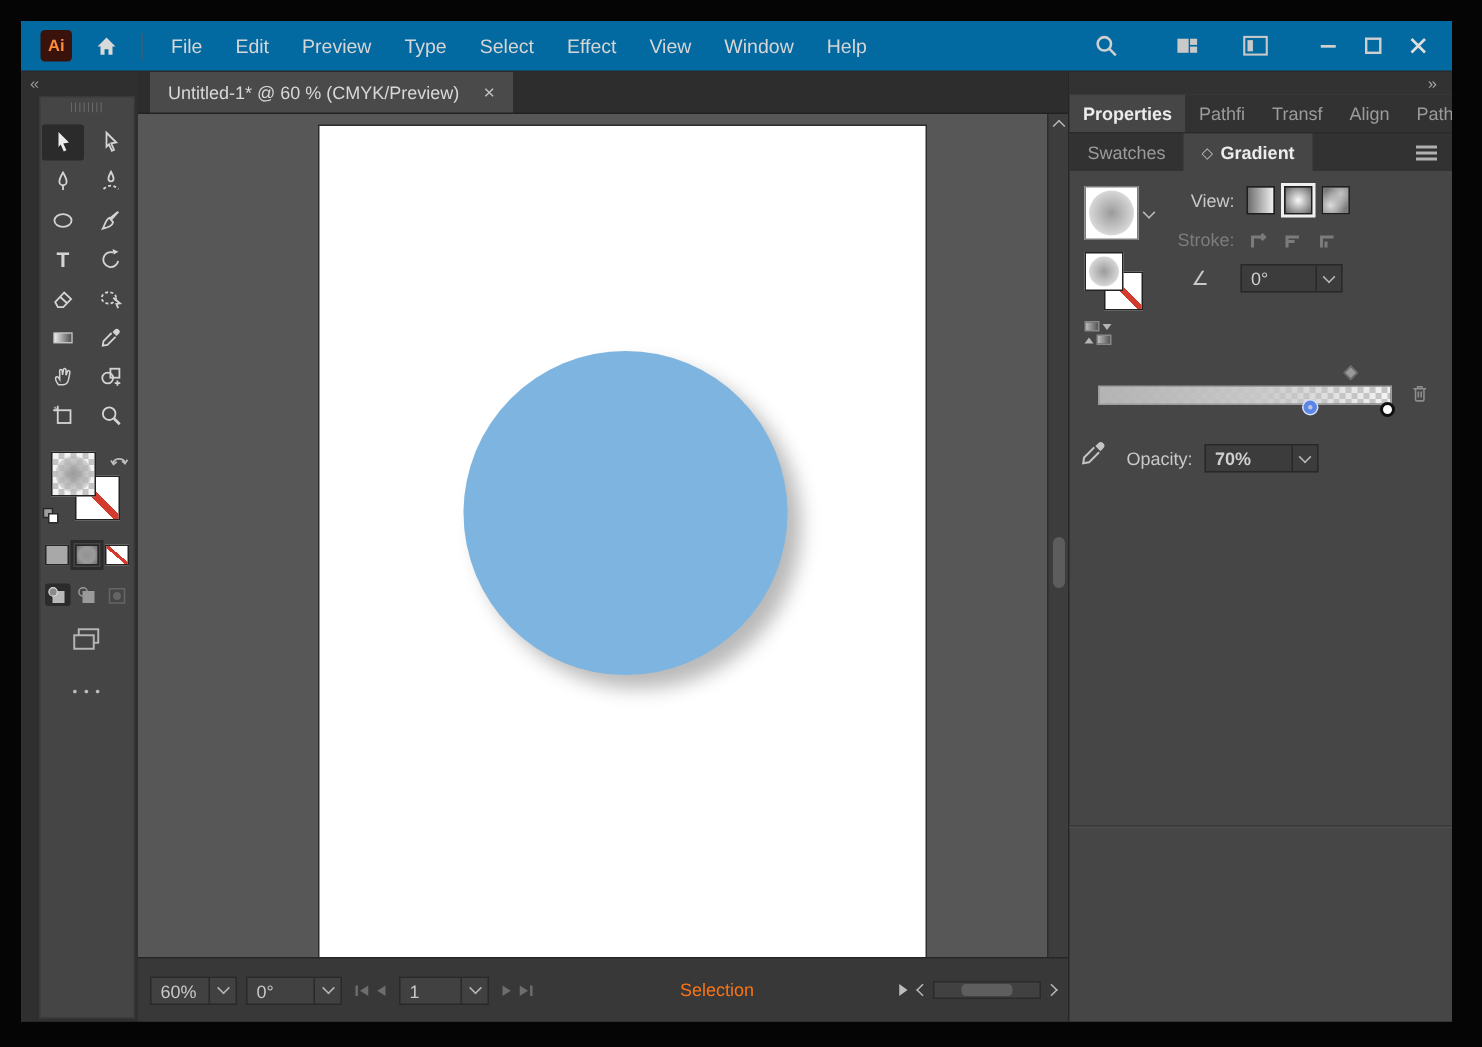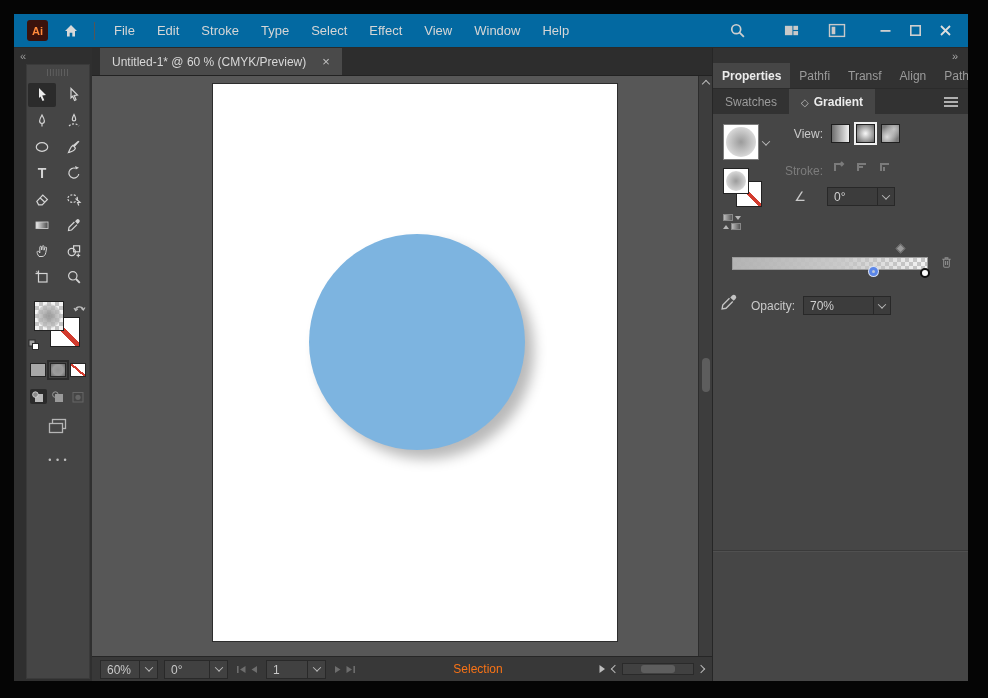--- a/index.html
+++ b/index.html
@@ -73,21 +73,21 @@
   .vscroll{position:absolute;right:0;top:0;bottom:0;width:14px;background:#3d3d3d;border-left:1px solid #2c2c2c;}
   .vscroll .up{position:absolute;top:4px;left:3px;}
   .vthumb{position:absolute;left:3px;top:282px;width:8px;height:34px;background:#5d5d5d;border-radius:4px;}
   .chev{display:inline-block;width:6px;height:6px;border-right:1.6px solid #b9b9b9;border-bottom:1.6px solid #b9b9b9;}
   .chev.down{transform:rotate(45deg) translate(-1px,-1px);}
   .chev.up{transform:rotate(-135deg);}
   .chev.left{transform:rotate(135deg);}
   .chev.right{transform:rotate(-45deg);}
 
   
-  .statusbar{height:25px;background:#383838;border-top:1px solid #262626;display:flex;align-items:center;
+  .statusbar{height:43px;background:#383838;border-top:1px solid #262626;display:flex;align-items:center;
              padding:0 8px;gap:6px;font-size:12px;color:#c8c8c8;flex:none;}
   .field{display:flex;height:19px;background:#414141;border:1px solid #292929;align-items:stretch;}
   .field .val{padding:1px 6px 0 6px;display:flex;align-items:center;}
   .field .chevbox{width:18px;border-left:1px solid #292929;display:flex;align-items:center;justify-content:center;}
   .navgrp{display:flex;align-items:center;gap:3px;margin:0 2px;}
   .navgrp svg{display:block;}
   .status-label{flex:1;text-align:center;color:#f97316;}
   .hscroll{display:flex;align-items:center;gap:4px;}
   .htrack{width:72px;height:12px;background:#414141;border:1px solid #2a2a2a;position:relative;}
   .hthumb{position:absolute;left:18px;top:1px;width:34px;height:8px;background:#5e5e5e;border-radius:3px;}
@@ -118,21 +118,21 @@
   .mini-fs .s{position:absolute;left:13px;top:13px;width:26px;height:26px;background:#fff;border:1px solid #222;z-index:1;}
   .reverse-icon{margin-top:6px;display:flex;flex-direction:column;gap:2px;}
   .reverse-icon .r{display:flex;align-items:center;gap:2px;}
   .rsw{width:10px;height:7px;background:linear-gradient(to right,#bbb,#555);border:1px solid #888;}
   .rtri{width:0;height:0;border-left:3px solid transparent;border-right:3px solid transparent;}
   .rtri.d{border-top:4px solid #b5b5b5;}
   .rtri.u{border-bottom:4px solid #b5b5b5;}
 
   .gc-right .row{display:flex;align-items:center;margin-bottom:9px;}
   .lbl{width:46px;text-align:right;margin-right:8px;color:#c9c9c9;}
-  .lbl.dis{color:#7c7c7c;margin-top:12px;}
+  .lbl.dis{color:#7c7c7c;}
   .type-thumbs{display:flex;gap:6px;}
   .tythumb{width:19px;height:19px;border:1px solid #1f1f1f;}
   .tythumb.linear{background:linear-gradient(to right,#6e6e6e,#f0f0f0);}
   .tythumb.radial{background:radial-gradient(circle,#f2f2f2 5%,#6a6a6a 95%);}
   .tythumb.sel{outline:2px solid #f0f0f0;outline-offset:0px;}
   .tythumb.freeform{background:radial-gradient(at 30% 70%,#ddd,transparent 60%),radial-gradient(at 70% 25%,#c4c4c4,transparent 55%),#7b7b7b;}
   .stroke-icons{display:flex;gap:7px;opacity:.45;}
   .stroke-icons svg{stroke:#bdbdbd;fill:none;stroke-width:2;}
   .angle-sym{width:18px;text-align:center;margin-right:4px;color:#c9c9c9;font-size:13px;}
   .fieldsm{display:flex;height:19px;background:#3c3c3c;border:1px solid #282828;align-items:stretch;}
@@ -167,21 +167,21 @@
       </div>
     <div class="tb-icon">
       <svg width="18" height="16" viewBox="0 0 16 16">
           <path d="M8 2 L14 8 H12 V13.5 H9.3 V9.8 H6.7 V13.5 H4 V8 H2 Z" fill="#d9d9d9"></path>
         </svg>
     </div>
     <div class="tb-sep"></div>
     <div class="menus">
       <span class="menu-item">File</span>
       <span class="menu-item">Edit</span>
-      <span class="menu-item">Stroke</span>
+      <span class="menu-item">Preview</span>
       <span class="menu-item">Type</span>
       <span class="menu-item">Select</span>
       <span class="menu-item">Effect</span>
       <span class="menu-item">View</span>
       <span class="menu-item">Window</span>
       <span class="menu-item">Help</span>
     </div>
     <div class="tb-right">
       <div class="tb-icon searchbox">
         <svg width="17" height="17" viewBox="0 0 16 16" fill="none" stroke="#cfcfcf" stroke-width="1.6">
@@ -575,21 +575,21 @@
 
         <div class="dropper">
           <svg width="20" height="20" viewBox="0 0 16 16" fill="none" stroke="#c4c4c4" stroke-width="1.1">
               <path d="M13.2 2.8 a1.9 1.9 0 0 0 -2.7 0 L9 4.3 l2.7 2.7 L13.2 5.5 a1.9 1.9 0 0 0 0 -2.7 Z" fill="#c4c4c4" stroke="none"></path>
               <path d="M8.4 5 L3 10.4 L2.5 13.5 L5.6 13 L11 7.6"></path>
             </svg>
         </div>
 
         <div class="op-row">
           <span class="lbl">Opacity:</span>
-          <div class="fieldsm" style="width:88px;">
+          <div class="fieldsm" style="width:76px;font-weight:bold;">
             <span class="val">70%</span>
             <span class="chevbox" style="margin-left:auto;">
                 <i class="chev down"></i>
               </span>
           </div>
         </div>
       </div>
 
       <div class="panel-divider"></div>
     </div>

